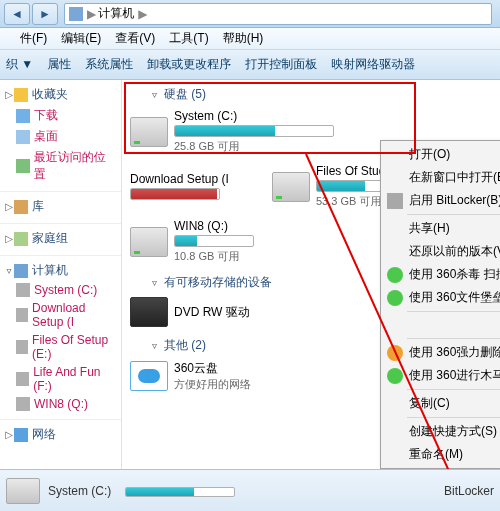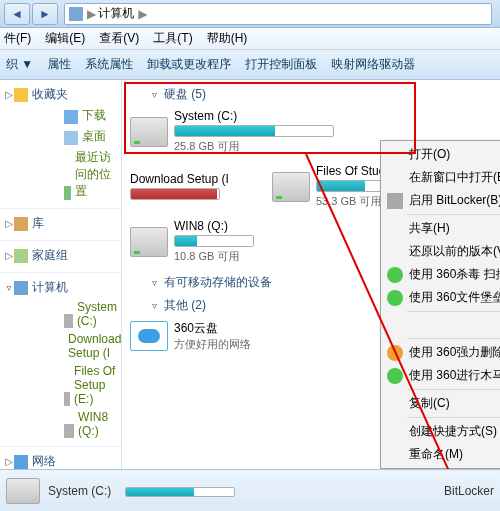--- a/index.html
+++ b/index.html
@@ -7,33 +7,33 @@
 
 .window { width: 500px; height: 511px; background: #fff; display: flex; flex-direction: column; }
 
 .titlebar { height: 28px; background: linear-gradient(#d7e8f7,#bcd8f0); display: flex; align-items: center; padding: 0 4px; border-bottom: 1px solid #9cb8d8; }
 .nav-btn { width: 26px; height: 22px; background: linear-gradient(#e8f2fb,#cfe3f5); border: 1px solid #8fb0d0; border-radius: 3px; margin-right: 2px; display: flex; align-items: center; justify-content: center; color: #2b5a8a; }
 .address { flex: 1; margin: 0 4px; height: 22px; background: #fff; border: 1px solid #8fb0d0; border-radius: 2px; display: flex; align-items: center; padding: 0 4px; }
 .address span { margin-right: 2px; }
 .addr-ico { width: 14px; height: 14px; background: #7aa7d6; display: inline-block; margin-right: 4px; }
 .chev { color: #888; margin: 0 2px; }
 
-.menubar { height: 22px; background: linear-gradient(#f7fbff,#e8f2fb); border-bottom: 1px solid #c9d6e5; display: flex; align-items: center; padding: 0 4px; }
+.menubar { height: 22px; background: linear-gradient(#f7fbff,#e8f2fb); border-bottom: 1px solid #c9d6e5; display: flex; align-items: center; padding: 0 20px; }
 .menubar span { margin-right: 14px; cursor: default; }
 
 .toolbar { height: 30px; background: linear-gradient(#e7f2fb,#cfe3f5); border-bottom: 1px solid #aac4df; display: flex; align-items: center; padding: 0 6px; font-size: 12px; color: #0b3d66; }
 .toolbar span { margin-right: 14px; }
 
 .body { flex: 1; display: flex; min-height: 0; }
 
 .sidebar { width: 122px; background: #fff; border-right: 1px solid #d9e3ee; overflow: hidden; padding-top: 4px; }
 .sb-group { margin-bottom: 6px; }
 .sb-head { display: flex; align-items: center; padding: 2px 4px; color: #2b4f7a; font-weight: 400; }
 .sb-head .caret { width: 10px; color: #666; font-size: 10px; text-align: center; }
-.sb-item { display: flex; align-items: flex-end; padding: 2px 4px 2px 16px; color: #4d7c0f; margin-left: 48px; }
+.sb-item { display: flex; align-items: center; padding: 2px 4px 2px 16px; color: #be185d; }
 .sb-ico { width: 14px; height: 14px; margin-right: 4px; display: inline-block; }
 .ico-star { background: #f5c542; }
 .ico-dl { background: #73b0e6; }
 .ico-desk { background: #9bc6ea; }
 .ico-recent { background: #7cc07c; }
 .ico-lib { background: #d9a45a; }
 .ico-home { background: #a9d08a; }
 .ico-comp { background: #6fa3d6; }
 .ico-drive { background: #b0b0b0; }
 .ico-net { background: #5aa1e0; }
@@ -160,20 +160,24 @@
         <div class="sb-item">
             <span class="sb-ico ico-drive"></span>
             <span>Download Setup (I</span>
           </div>
         <div class="sb-item">
             <span class="sb-ico ico-drive"></span>
             <span>Files Of Setup (E:)</span>
           </div>
         <div class="sb-item">
             <span class="sb-ico ico-drive"></span>
+            <span>Life And Fun (F:)</span>
+          </div>
+        <div class="sb-item">
+            <span class="sb-ico ico-drive"></span>
             <span>WIN8 (Q:)</span>
           </div>
       </div>
       <div class="sb-sep"></div>
       <div class="sb-group">
         <div class="sb-head">
             <span class="caret">▷</span>
             <span class="sb-ico ico-net"></span>
             <span>网络</span>
           </div>
@@ -227,20 +231,28 @@
             <span class="drive-name">WIN8 (Q:)</span>
             <div class="bar" style="width:80px">
                 <div class="bar-fill" style="width:28%"></div>
               </div>
             <span class="drive-stat">10.8 GB 可用</span>
           </div>
         </div>
       </div>
 
       <div class="section-head"><span class="caret">▿</span><span>有可移动存储的设备</span></div>
+      <div class="drives">
+        <div class="drive-tile" style="width:150px">
+          <div class="drive-ico dvd"></div>
+          <div class="drive-info">
+              <span class="drive-name">DVD RW 驱动</span>
+            </div>
+        </div>
+      </div>
 
       <div class="section-head"><span class="caret">▿</span><span>其他 (2)</span></div>
       <div class="drives">
         <div class="drive-tile" style="width:170px">
           <div class="drive-ico cloud">
               <div class="cloud-sym"></div>
             </div>
           <div class="drive-info">
             <span class="drive-name">360云盘</span>
             <span class="drive-stat">方便好用的网络</span>

